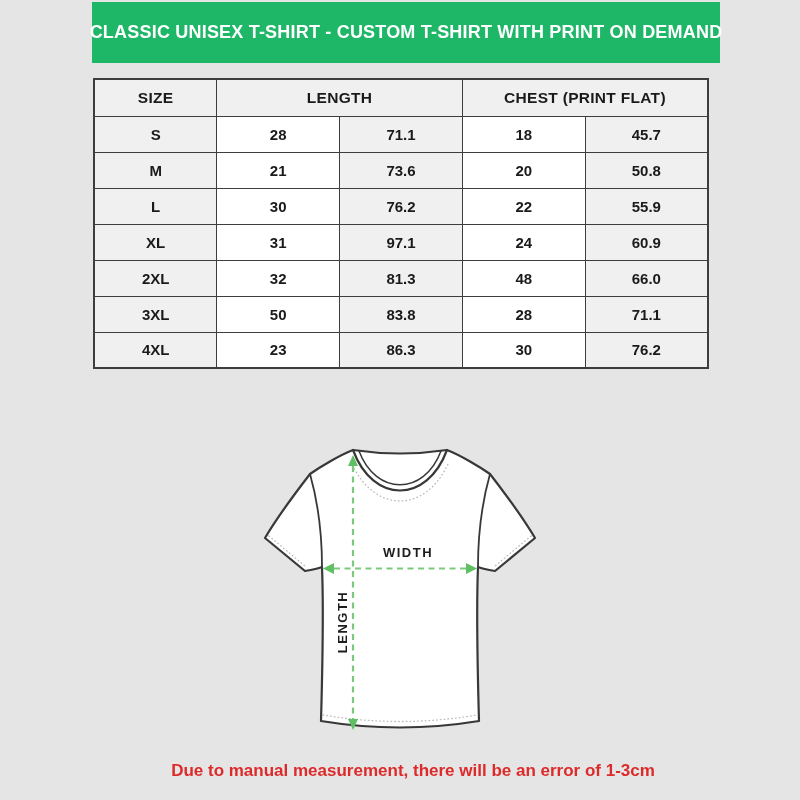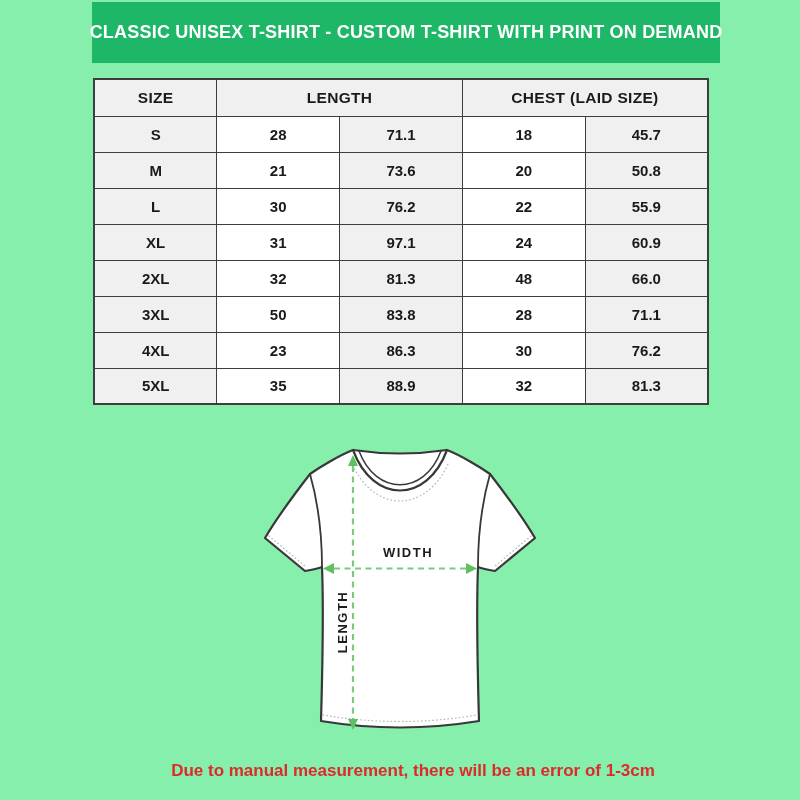--- a/index.html
+++ b/index.html
@@ -13,21 +13,21 @@
     --arrow_green:#7cc97c;
     --arrowhead_green:#5fbf62;
     --footnote_red:#dd2a2a;
   }
   *{margin:0;padding:0;box-sizing:border-box;}
   html,body{background:#ffffff;}
   body{
     width:800px;height:800px;position:relative;overflow:hidden;
     font-family:"Liberation Sans",sans-serif;
   }
-  .page{position:absolute;inset:0;background:#86efac;}
+  .page{position:absolute;inset:0;background:#e5e5e5;}
   .banner{
     position:absolute;left:92px;top:2px;width:628px;height:61px;
     background:var(--banner_green);
     display:flex;align-items:center;justify-content:center;
   }
   .banner h1{
     color:var(--banner_text);font-size:18px;font-weight:bold;
     letter-spacing:0.2px;white-space:nowrap;
   }
   table.size-table{
@@ -75,21 +75,21 @@
       <col style="width:20%">
         <col style="width:20%">
         <col style="width:20%">
         <col style="width:20%">
         <col style="width:20%">
     </colgroup>
     <thead>
       <tr>
         <th class="g">SIZE</th>
         <th class="g" colspan="2">LENGTH</th>
-        <th class="g" colspan="2">CHEST (LAID SIZE)</th>
+        <th class="g" colspan="2">CHEST (PRINT FLAT)</th>
       </tr>
     </thead>
     <tbody id="size-rows">
         <tr>
           <td class="g">S</td>
           <td>28</td>
           <td class="g">71.1</td>
           <td>18</td>
           <td class="g">45.7</td>
         </tr>
@@ -128,27 +128,20 @@
           <td>28</td>
           <td class="g">71.1</td>
         </tr>
         <tr>
           <td class="g">4XL</td>
           <td>23</td>
           <td class="g">86.3</td>
           <td>30</td>
           <td class="g">76.2</td>
         </tr>
-        <tr>
-          <td class="g">5XL</td>
-          <td>35</td>
-          <td class="g">88.9</td>
-          <td>32</td>
-          <td class="g">81.3</td>
-        </tr>
       </tbody>
   </table>
 
   <svg class="tshirt" width="300" height="315" viewBox="0 0 300 315" xmlns="http://www.w3.org/2000/svg">
 
     <path class="outline" d="
       M 103,10
       C 90,15 70,27 60,34
       C 43,56 25,81 15,98
       L 55,131

